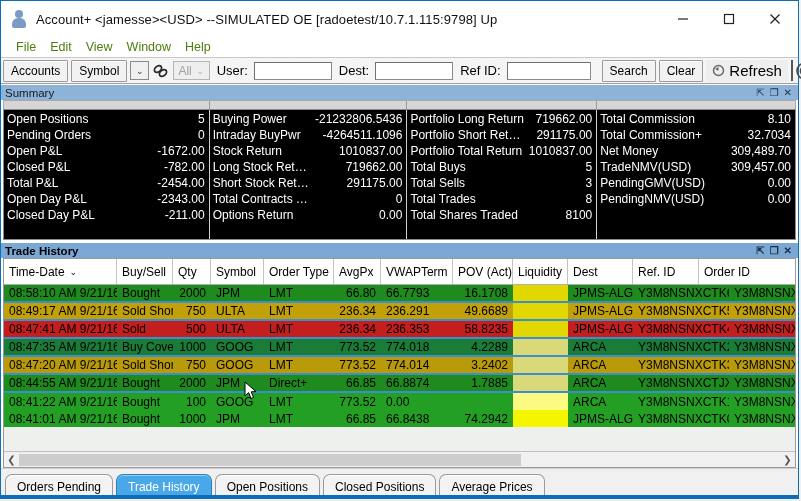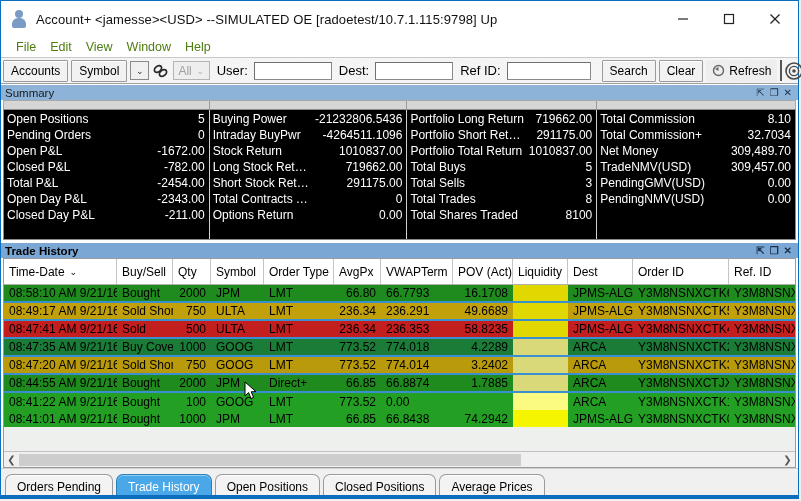--- a/index.html
+++ b/index.html
@@ -91,21 +91,21 @@
     background:#f0f0f0;color:#333;font-size:9px;
   }
   .tb-combo.disabled{border-color:#b4b4b4;background:#eeeeee;}
   .tb-combo.disabled .field{
     background:#eeeeee;color:#a0a0a0;display:flex;align-items:center;padding-left:4px;font-size:12px;
   }
   .tb-combo.disabled .arrow{background:#eeeeee;color:#b0b0b0;}
   .link-icon{width:20px;height:20px;display:flex;align-items:center;justify-content:center;}
   .refresh-btn{
     height:20px;padding:0 5px;display:flex;align-items:center;gap:4px;
-    background:#eeeeee;border:1px solid transparent;font-size:12px;
+    background:#eeeeee;border:1px solid transparent;font-size:15px;
   }
   .cal-icon{
     width:19px;height:19px;border:1px solid #555;background:#fff;position:relative;
     display:flex;flex-direction:column;overflow:hidden;
   }
   .cal-icon .top{height:7px;background:#cc2222;color:#fff;font-size:6px;
     display:flex;align-items:center;justify-content:center;font-family:"Liberation Sans",sans-serif;}
   .cal-icon .bot{flex:1;color:#000;font-size:9px;display:flex;align-items:center;justify-content:center;font-weight:bold;}
   .gear-btn{width:22px;height:22px;display:flex;align-items:center;justify-content:center;margin-left:auto;}
   .panel-title{
@@ -466,22 +466,22 @@
         </div>
         <div class="cell" style="width:56px;">Buy/Sell</div>
         <div class="cell" style="width:38px;">Qty</div>
         <div class="cell" style="width:53px;">Symbol</div>
         <div class="cell" style="width:70px;">Order Type</div>
         <div class="cell" style="width:47px;">AvgPx</div>
         <div class="cell" style="width:72px;">VWAPTerm</div>
         <div class="cell" style="width:60px;">POV (Act)</div>
         <div class="cell" style="width:55px;">Liquidity</div>
         <div class="cell" style="width:65px;">Dest</div>
+        <div class="cell" style="flex:1;">Ref. ID</div>
         <div class="cell" style="width:96px;">Order ID</div>
-        <div class="cell" style="flex:1;">Ref. ID</div>
       </div>
       <div class="th-body" id="th-body">
           <div class="th-row sel" style="background: rgb(31, 139, 31);">
             <div class="cell" style="width: 113px;">08:58:10 AM 9/21/16</div>
             <div class="cell" style="width: 56px;">Bought</div>
             <div class="cell num" style="width: 38px;">2000</div>
             <div class="cell" style="width: 53px;">JPM</div>
             <div class="cell" style="width: 70px;">LMT</div>
             <div class="cell num" style="width: 47px;">66.80</div>
             <div class="cell" style="width: 72px;">66.7793</div>

